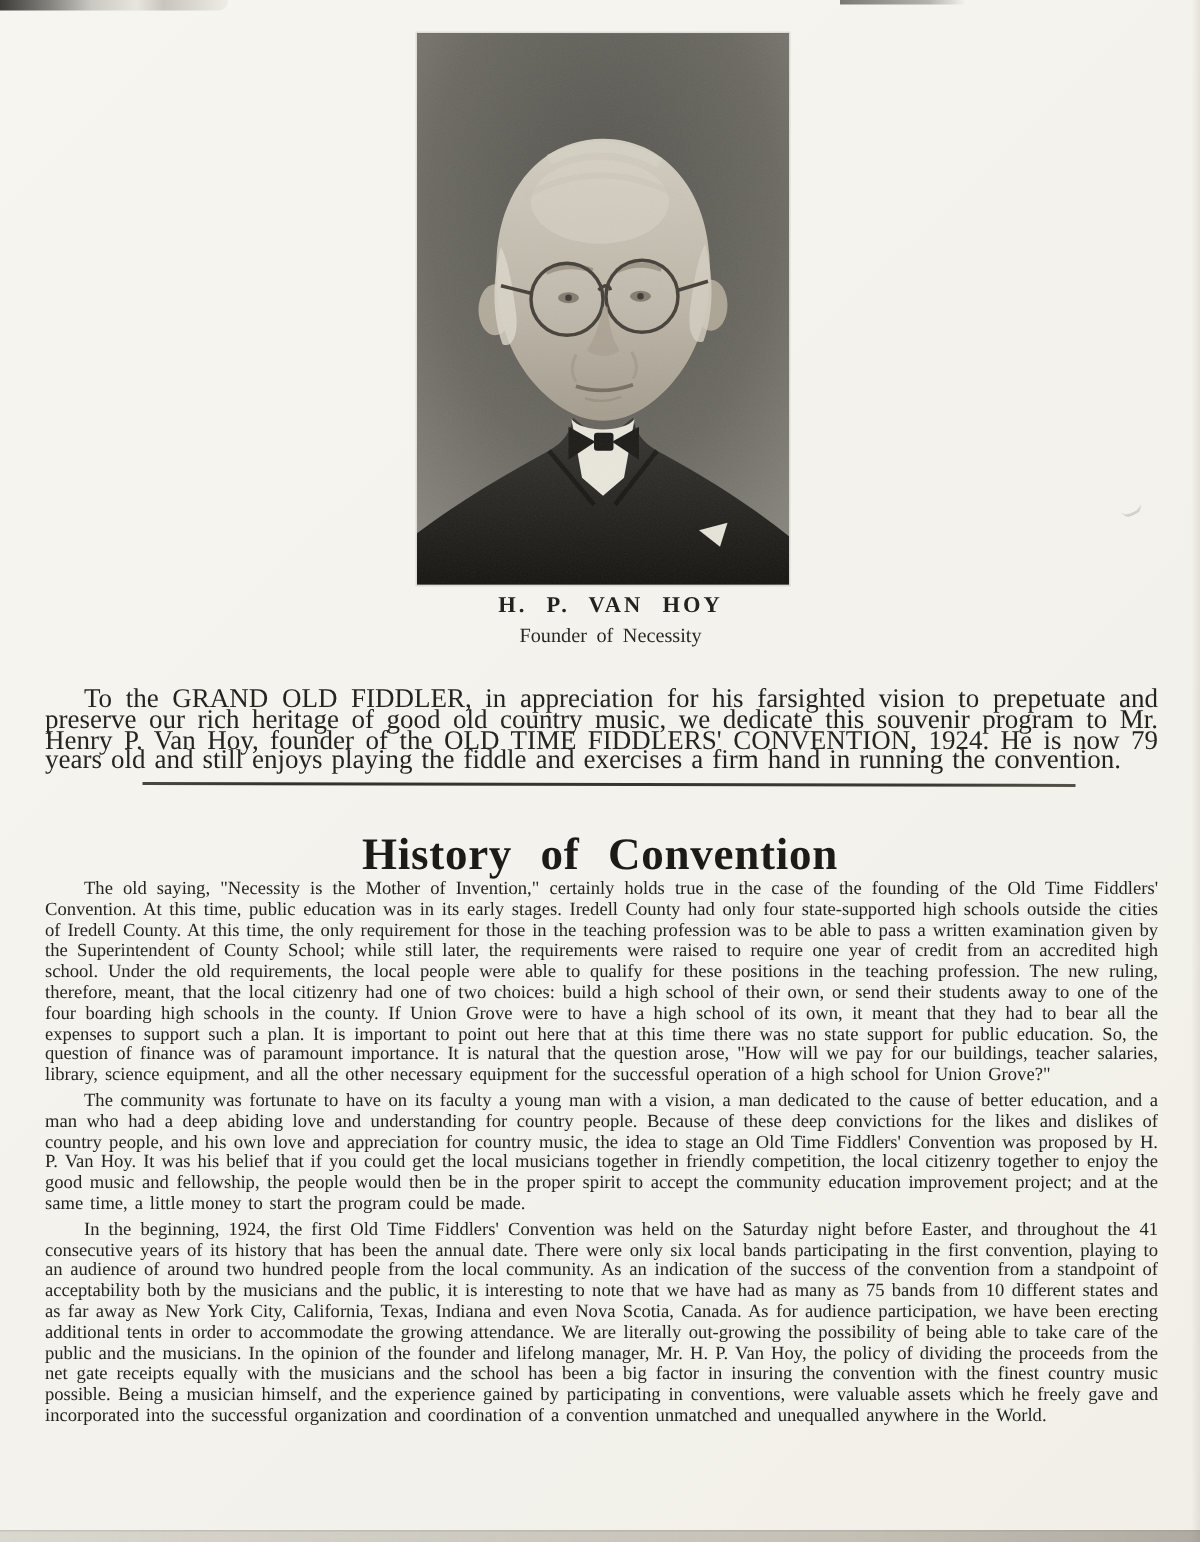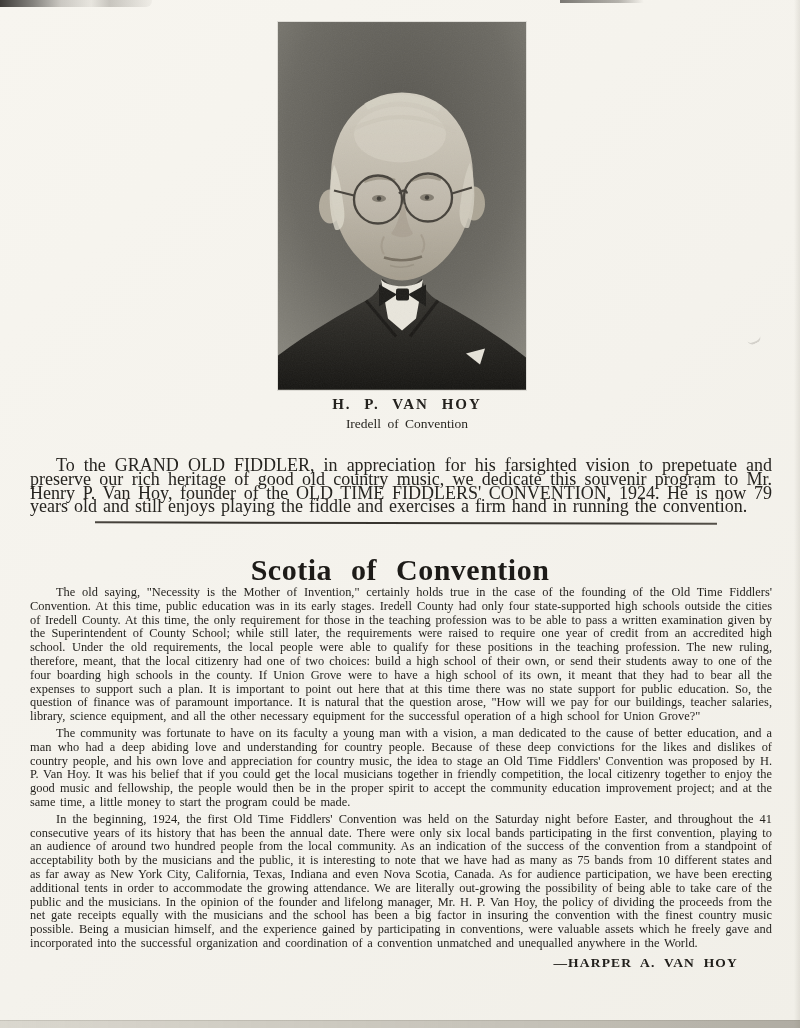--- a/index.html
+++ b/index.html
@@ -170,30 +170,29 @@
       <path d="M160,278 L132,314" stroke="#0e0d0b" stroke-width="3" opacity="0.55" fill="none"></path>
 
       <path d="M188,331 L207,326 L202,342 Z" fill="#e6e3d9"></path>
 
       <rect x="0" y="0" width="248" height="367" filter="url(#grain)" opacity="0.07"></rect>
     </svg>
   </div>
 
   <div class="caption">
     <div class="name">H. P. VAN HOY</div>
-    <div class="title">Iredell of Convention</div>
+    <div class="title">Founder of Necessity</div>
   </div>
 
   <p class="dedication">To the GRAND OLD FIDDLER, in appreciation for his farsighted vision to prepetuate and preserve our rich heritage of good old country music, we dedicate this souvenir program to Mr. Henry P. Van Hoy, founder of the OLD TIME FIDDLERS' CONVENTION, 1924.  He is now 79 years old and still enjoys playing the fiddle and exercises a firm hand in running the convention.</p>
 
   <div class="divider"></div>
 
-  <h1 class="heading">Scotia of Convention</h1>
+  <h1 class="heading">History of Convention</h1>
 
   <div class="history">
     <p>The old saying, "Necessity is the Mother of Invention," certainly holds true in the case of the founding of the Old Time Fiddlers' Convention.  At this time, public education was in its early stages.  Iredell County had only four state-supported high schools outside the cities of Iredell County.  At this time, the only requirement for those in the teaching profession was to be able to pass a written examination given by the Superintendent of County School; while still later, the requirements were raised to require one year of credit from an accredited high school. Under the old requirements, the local people were able to qualify for these positions in the teaching profession.  The new ruling, therefore, meant, that the local citizenry had one of two choices: build a high school of their own, or send their students away to one of the four boarding high schools in the county.  If Union Grove were to have a high school of its own, it meant that they had to bear all the expenses to support such a plan.  It is important to point out here that at this time there was no state support for public education.  So, the question of finance was of paramount importance.  It is natural that the question arose, "How will we pay for our buildings, teacher salaries, library, science equipment, and all the other necessary equipment for the successful operation of a high school for Union Grove?"</p>
     <p>The community was fortunate to have on its faculty a young man with a vision, a man dedicated to the cause of better education, and a man who had a deep abiding love and understanding for country people.  Because of these deep convictions for the likes and dislikes of country people, and his own love and appreciation for country music, the idea to stage an Old Time Fiddlers' Convention was proposed by H. P. Van Hoy.  It was his belief that if you could get the local musicians together in friendly competition, the local citizenry together to enjoy the good music and fellowship, the people would then be in the proper spirit to accept the community education improvement project; and at the same time, a little money to start the program could be made.</p>
     <p>In the beginning, 1924, the first Old Time Fiddlers' Convention was held on the Saturday night before Easter, and throughout the 41 consecutive years of its history that has been the annual date.  There were only six local bands participating in the first convention, playing to an audience of around two hundred people from the local community.  As an indication of the success of the convention from a standpoint of acceptability both by the musicians and the public, it is interesting to note that we have had as many as 75 bands from 10 different states and as far away as New York City, California, Texas, Indiana and even Nova Scotia, Canada.  As for audience participation, we have been erecting additional tents in order to accommodate the growing attendance.  We are literally out-growing the possibility of being able to take care of the public and the musicians.  In the opinion of the founder and lifelong manager, Mr. H. P. Van Hoy, the policy of dividing the proceeds from the net gate receipts equally with the musicians and the school has been a big factor in insuring the convention with the finest country music possible.  Being a musician himself, and the experience gained by participating in conventions, were valuable assets which he freely gave and incorporated into the successful organization and coordination of a convention unmatched and unequalled anywhere in the World.</p>
-    <div class="signature">—HARPER A. VAN HOY</div>
   </div>
 
   <div class="edge-bottom"></div>
 </div>
 
 </body></html>

